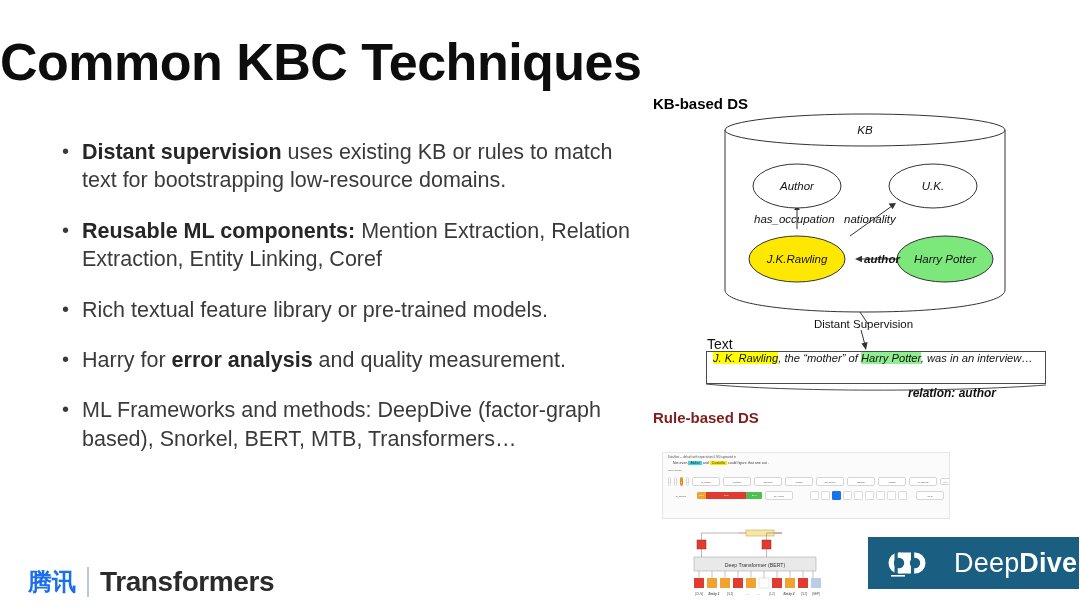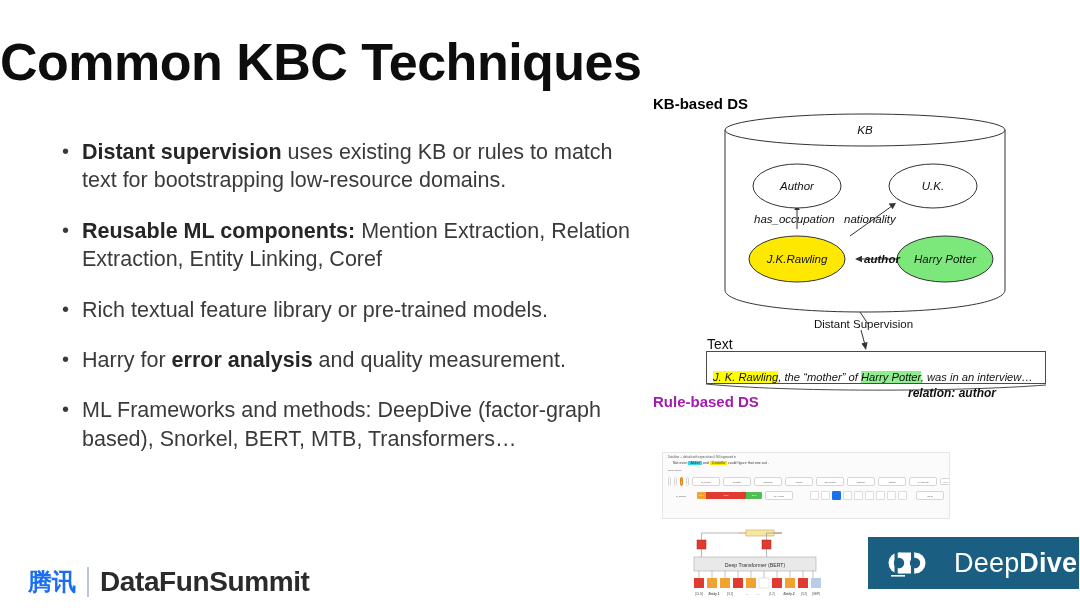--- a/index.html
+++ b/index.html
@@ -54,37 +54,37 @@
   .edge{stroke:#333;stroke-width:1;fill:none;}
   .ell{stroke:#333;stroke-width:1;}
 
   
   .text-lbl{
     position:absolute;left:707px;top:336px;font-size:14px;color:#111;
   }
   .textbox{
     position:absolute;left:706px;top:351px;width:340px;height:33px;
     border:1px solid #4a4a4a;background:#fff;
-    display:flex;align-items:flex-end;
+    display:flex;align-items:flex-start;
     padding:0 6px;box-sizing:border-box;
   }
   .textbox .sent{
     font-size:11.2px;font-style:italic;color:#111;white-space:nowrap;
   }
   .hl-y{background:#ffff00;}
   .hl-g{background:#90ee90;}
   .rel-lbl{
     position:absolute;left:908px;top:386px;
     font-size:12px;font-weight:bold;font-style:italic;color:#111;
   }
 
   
   .rule-label{
-    position:absolute;left:653px;top:393px;
-    font-size:15px;font-weight:bold;color:#a21caf;
+    position:absolute;left:653px;top:409px;
+    font-size:15px;font-weight:bold;color:#7f1d1d;
   }
   .rule-expr{
     position:absolute;left:770px;top:432px;
     font-size:16px;font-weight:bold;font-style:italic;color:#000;
   }
 
   
   .mini{
     position:absolute;left:662px;top:452px;width:288px;height:67px;
     background:#fbfbfb;border:1px solid #e6e6e6;box-sizing:border-box;
@@ -362,16 +362,16 @@
       <circle cx="13" cy="15" r="5.2" fill="#1a5f82"></circle>
       <circle cx="29" cy="15" r="5.2" fill="#1a5f82"></circle>
       <rect x="5" y="27" width="14" height="1.6" fill="#ffffff"></rect>
     </svg>
     <div class="dd-text"><span>Deep</span><b>Dive</b></div>
   </div>
 
   <div class="footer">
     <span class="f-cn">腾讯</span>
     <span class="f-div"></span>
-    <span class="f-dfs">DataFunSummit</span>
+    <span class="f-dfs">Transformers</span>
   </div>
 
 </div>
 
 </body></html>

